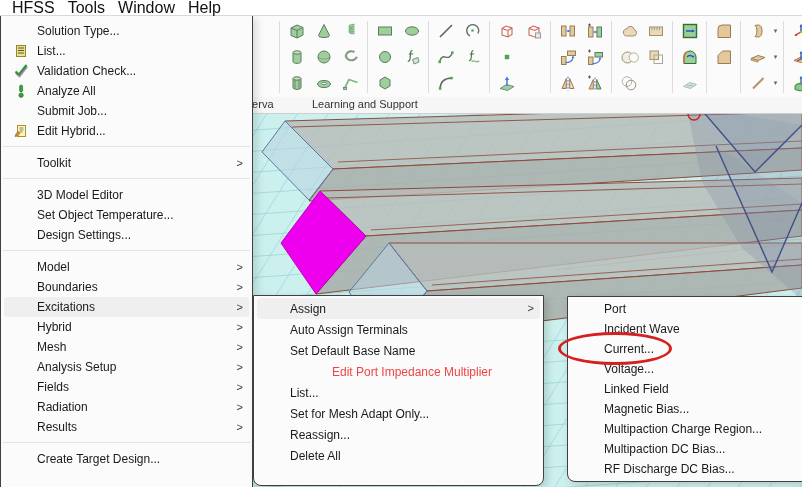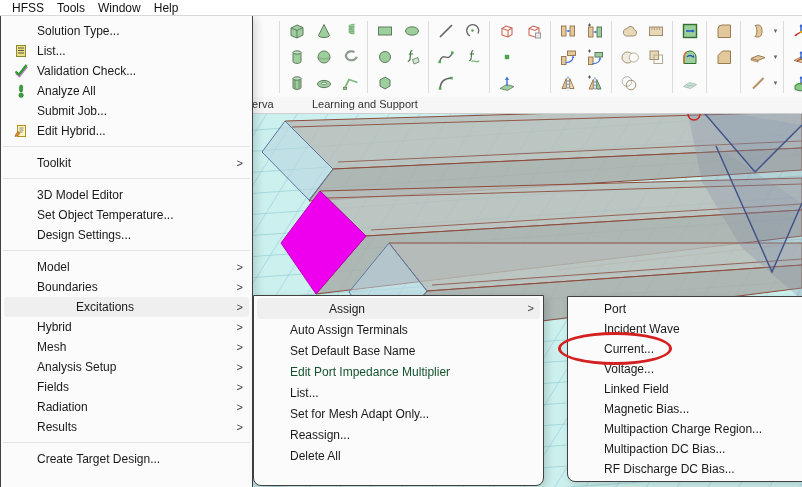--- a/index.html
+++ b/index.html
@@ -1,20 +1,20 @@
 <!DOCTYPE html>
 <html style="--selection-magenta: #ee00ee; --viewport-bg: #cbf0ed; --grid-line: #a5d8dc; --grid-line-2: #9fcfe0; --bar-face: #b7bcb9; --bar-front: #a8aeab; --bar-edge: #8e4b3b; --cap-fill: #b9d3e0; --cap-edge: #5b79a3; --wire-blue: #3f5088; --annotation-red: #d42020; --menu-highlight: #efefef;"><head>
 <meta charset="utf-8">
 <style>
   html,body{margin:0;padding:0;background:#fff;}
   .screen{position:relative;width:802px;height:487px;overflow:hidden;background:#fff;
     font-family:"Liberation Sans","DejaVu Sans",sans-serif;-webkit-font-smoothing:antialiased;}
   
   .menubar{position:absolute;left:0;top:0;right:0;height:15px;background:#fff;border-bottom:1px solid #d8d8d8;
-    display:flex;align-items:center;padding-left:7px;font-size:12px;color:#111;z-index:70;}
+    display:flex;align-items:center;padding-left:7px;font-size:16px;color:#111;z-index:70;}
   .mb{padding:0 5px;margin-right:3px;white-space:nowrap;cursor:default;}
   
   .toolbar{position:absolute;left:232px;right:0;top:16px;height:81px;background:#fbfbfb;
     display:flex;align-items:center;padding-left:44px;box-sizing:border-box;z-index:5;}
   .tg{display:grid;grid-template-rows:repeat(3,26px);grid-auto-flow:column;align-content:center;}
   .tc{width:27px;height:26px;display:flex;align-items:center;justify-content:center;}
   .tc svg{display:block;flex:none;}
   .tsep{width:1px;height:72px;background:#dcdcdc;margin:0 3px;flex:none;}
   .car{width:9px;text-align:center;}
   .car::after{content:"\25BE";font-size:7px;color:#666;}
@@ -26,22 +26,22 @@
   
   .viewport{position:absolute;left:253px;top:114px;right:0;bottom:0;z-index:1;}
   
   .menu{position:absolute;background:#fbfbfb;border:1px solid #404040;box-shadow:3px 3px 9px rgba(0,0,0,.15);
     font-size:12px;color:#1a1a1a;box-sizing:border-box;}
   .menu1{left:0;top:15px;width:253px;height:475px;z-index:50;padding-top:6px;border-top:none;}
   .menu2{left:253px;top:295px;width:291px;height:191px;z-index:55;border-radius:0 0 8px 8px;padding-top:2px;}
   .menu3{left:555px;top:296px;width:279px;height:186px;z-index:60;border-radius:0 0 8px 8px;padding-top:2px;margin-left:12px;}
   .mi{display:flex;align-items:center;height:20px;margin:0 3px;padding-right:6px;border-radius:4px;cursor:default;}
   .menu2 .mi{height:21px;}
-  .mi.hl{background:#efefef;gap:39px;}
-  .mi.dis .mil{color:#14532d;}
+  .mi.hl{background:#efefef;}
+  .mi.dis .mil{color:#ef4444;text-align:center;}
   .mic{width:33px;flex:none;display:flex;align-items:center;justify-content:center;}
   .mil{flex:1;white-space:nowrap;overflow:hidden;}
   .mar{flex:none;color:#3a3a3a;font-size:11px;line-height:1;}
   .mar::after{content:">";}
   .msep{height:1px;background:#e3e3e3;margin:5px 2px 6px 2px;}
   
   .annot{position:absolute;left:558px;top:332px;width:108px;height:27px;border:3px solid var(--annotation-red,#d42020);
     border-radius:50%;z-index:99;pointer-events:none;}
 </style>
 </head>

